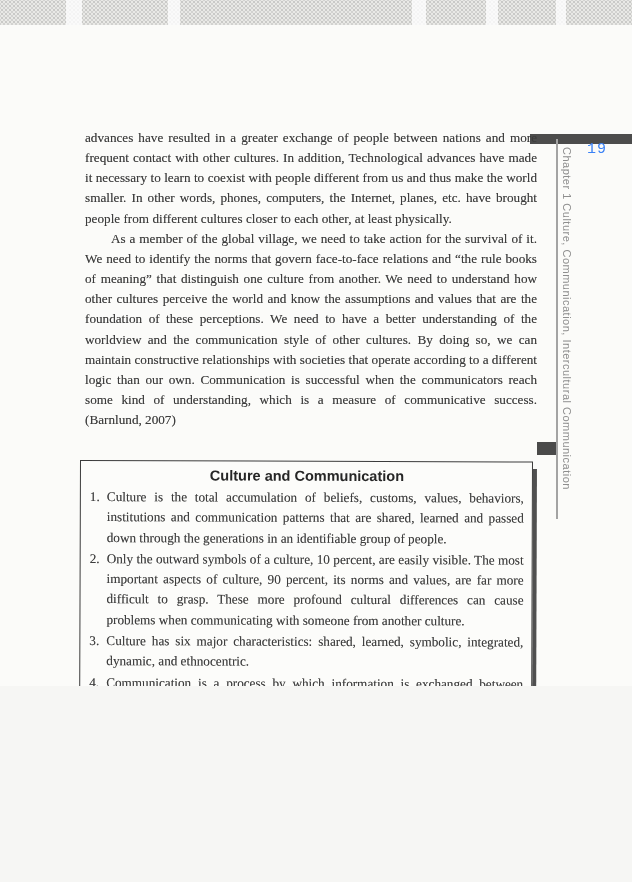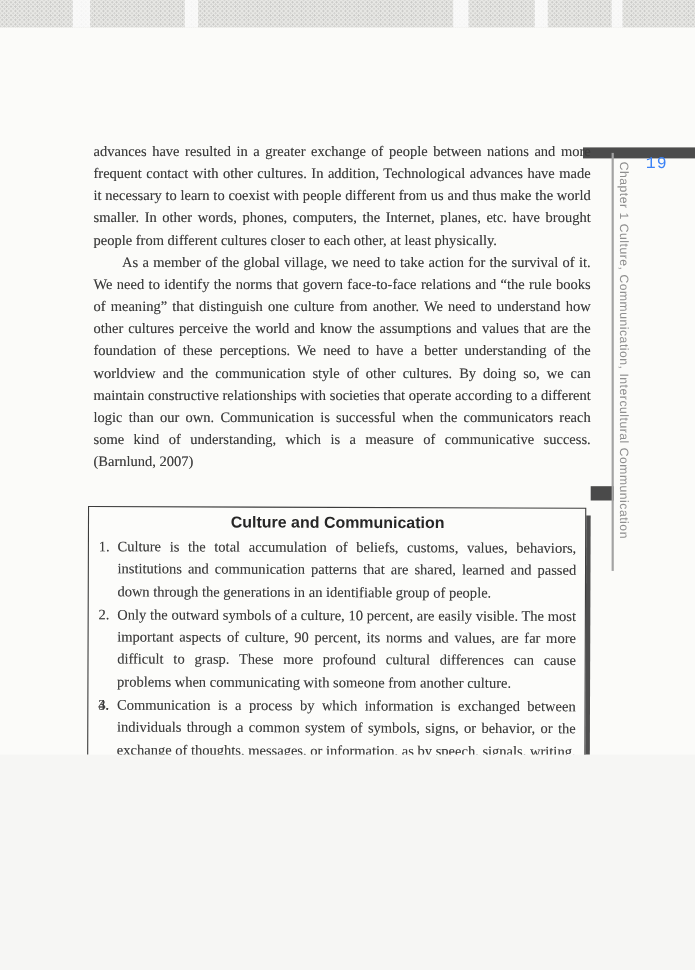--- a/index.html
+++ b/index.html
@@ -140,20 +140,21 @@
     <div class="summary-item">
       <span class="num">1.</span>
       <span>Culture is the total accumulation of beliefs, customs, values, behaviors, institutions and communication patterns that are shared, learned and passed down through the generations in an identifiable group of people.</span>
     </div>
     <div class="summary-item">
       <span class="num">2.</span>
       <span>Only the outward symbols of a culture, 10 percent, are easily visible. The most important aspects of culture, 90 percent, its norms and values, are far more difficult to grasp. These more profound cultural differences can cause problems when communicating with someone from another culture.</span>
     </div>
     <div class="summary-item">
       <span class="num">3.</span>
+      <span>Culture has six major characteristics: shared, learned, symbolic, integrated, dynamic, and ethnocentric.</span>
     </div>
     <div class="summary-item">
       <span class="num">4.</span>
       <span>Communication is a process by which information is exchanged between individuals through a common system of symbols, signs, or behavior, or the exchange of thoughts, messages, or information, as by speech, signals, writing, or behavior.</span>
     </div>
   </div>
 
   <div class="sidebar-rule"></div>
   <div class="page-number">19</div>
   <div class="sidebar-vertical-text">Chapter 1 Culture, Communication, Intercultural Communication</div>

